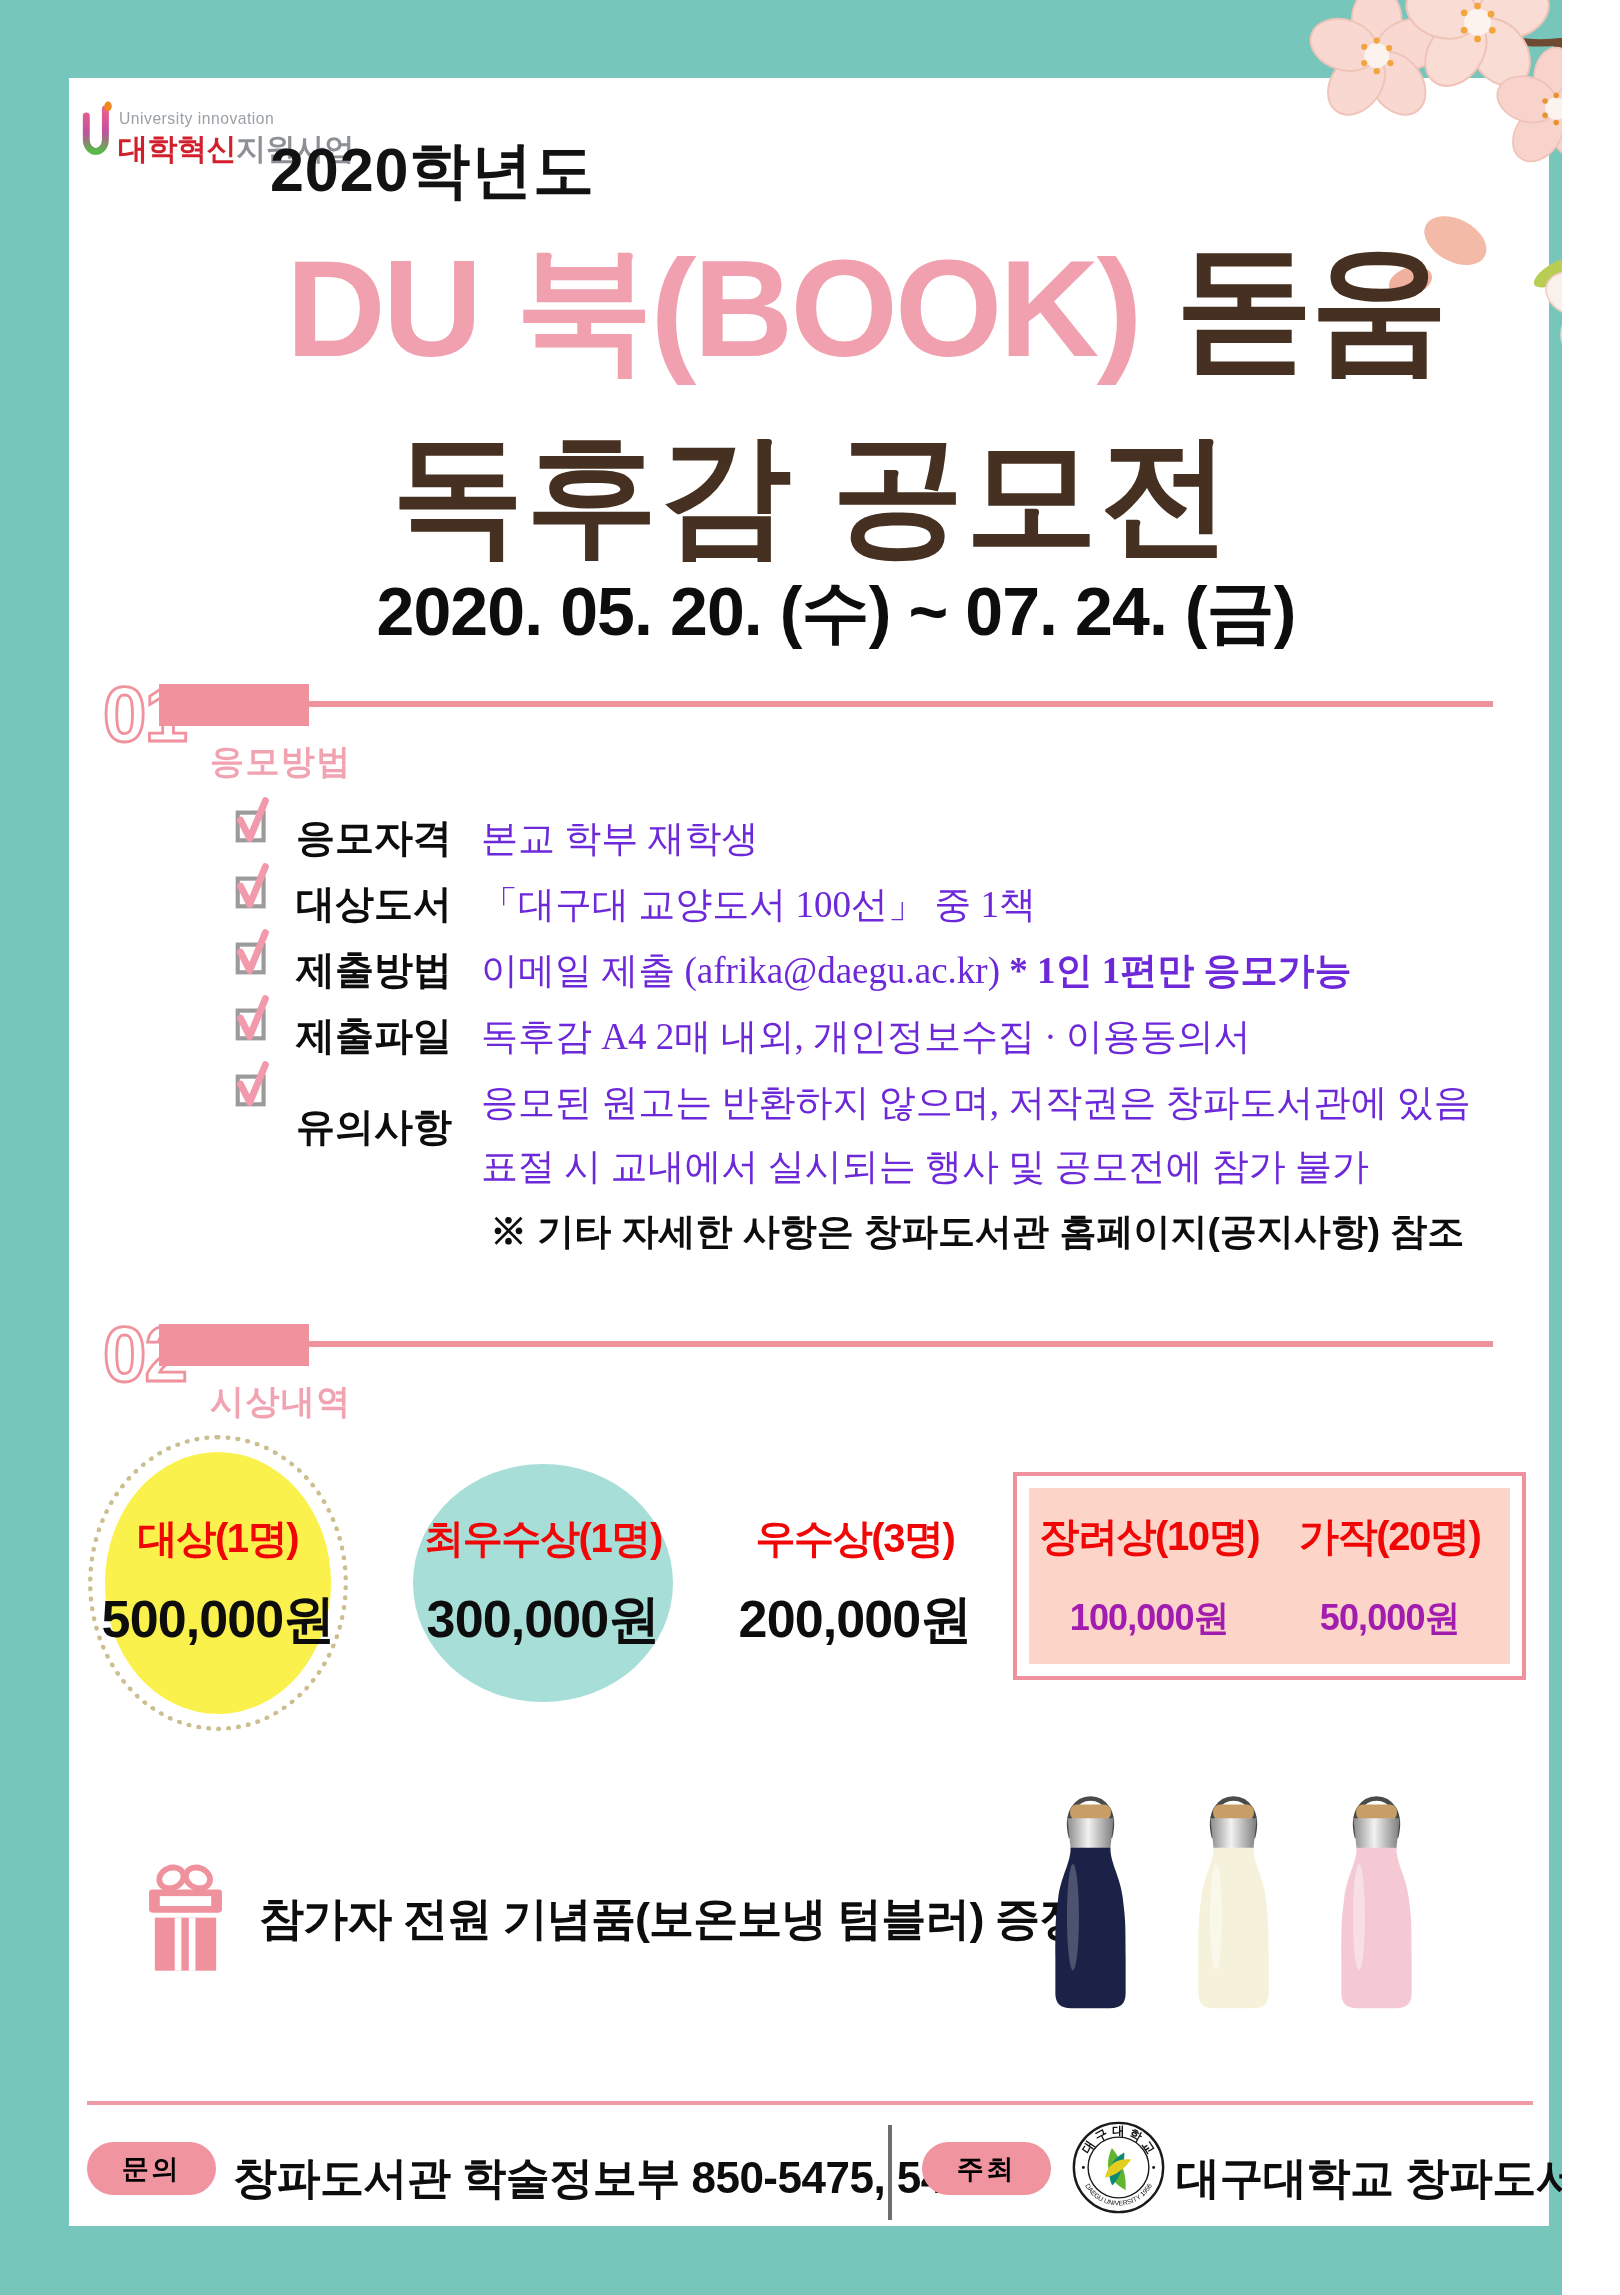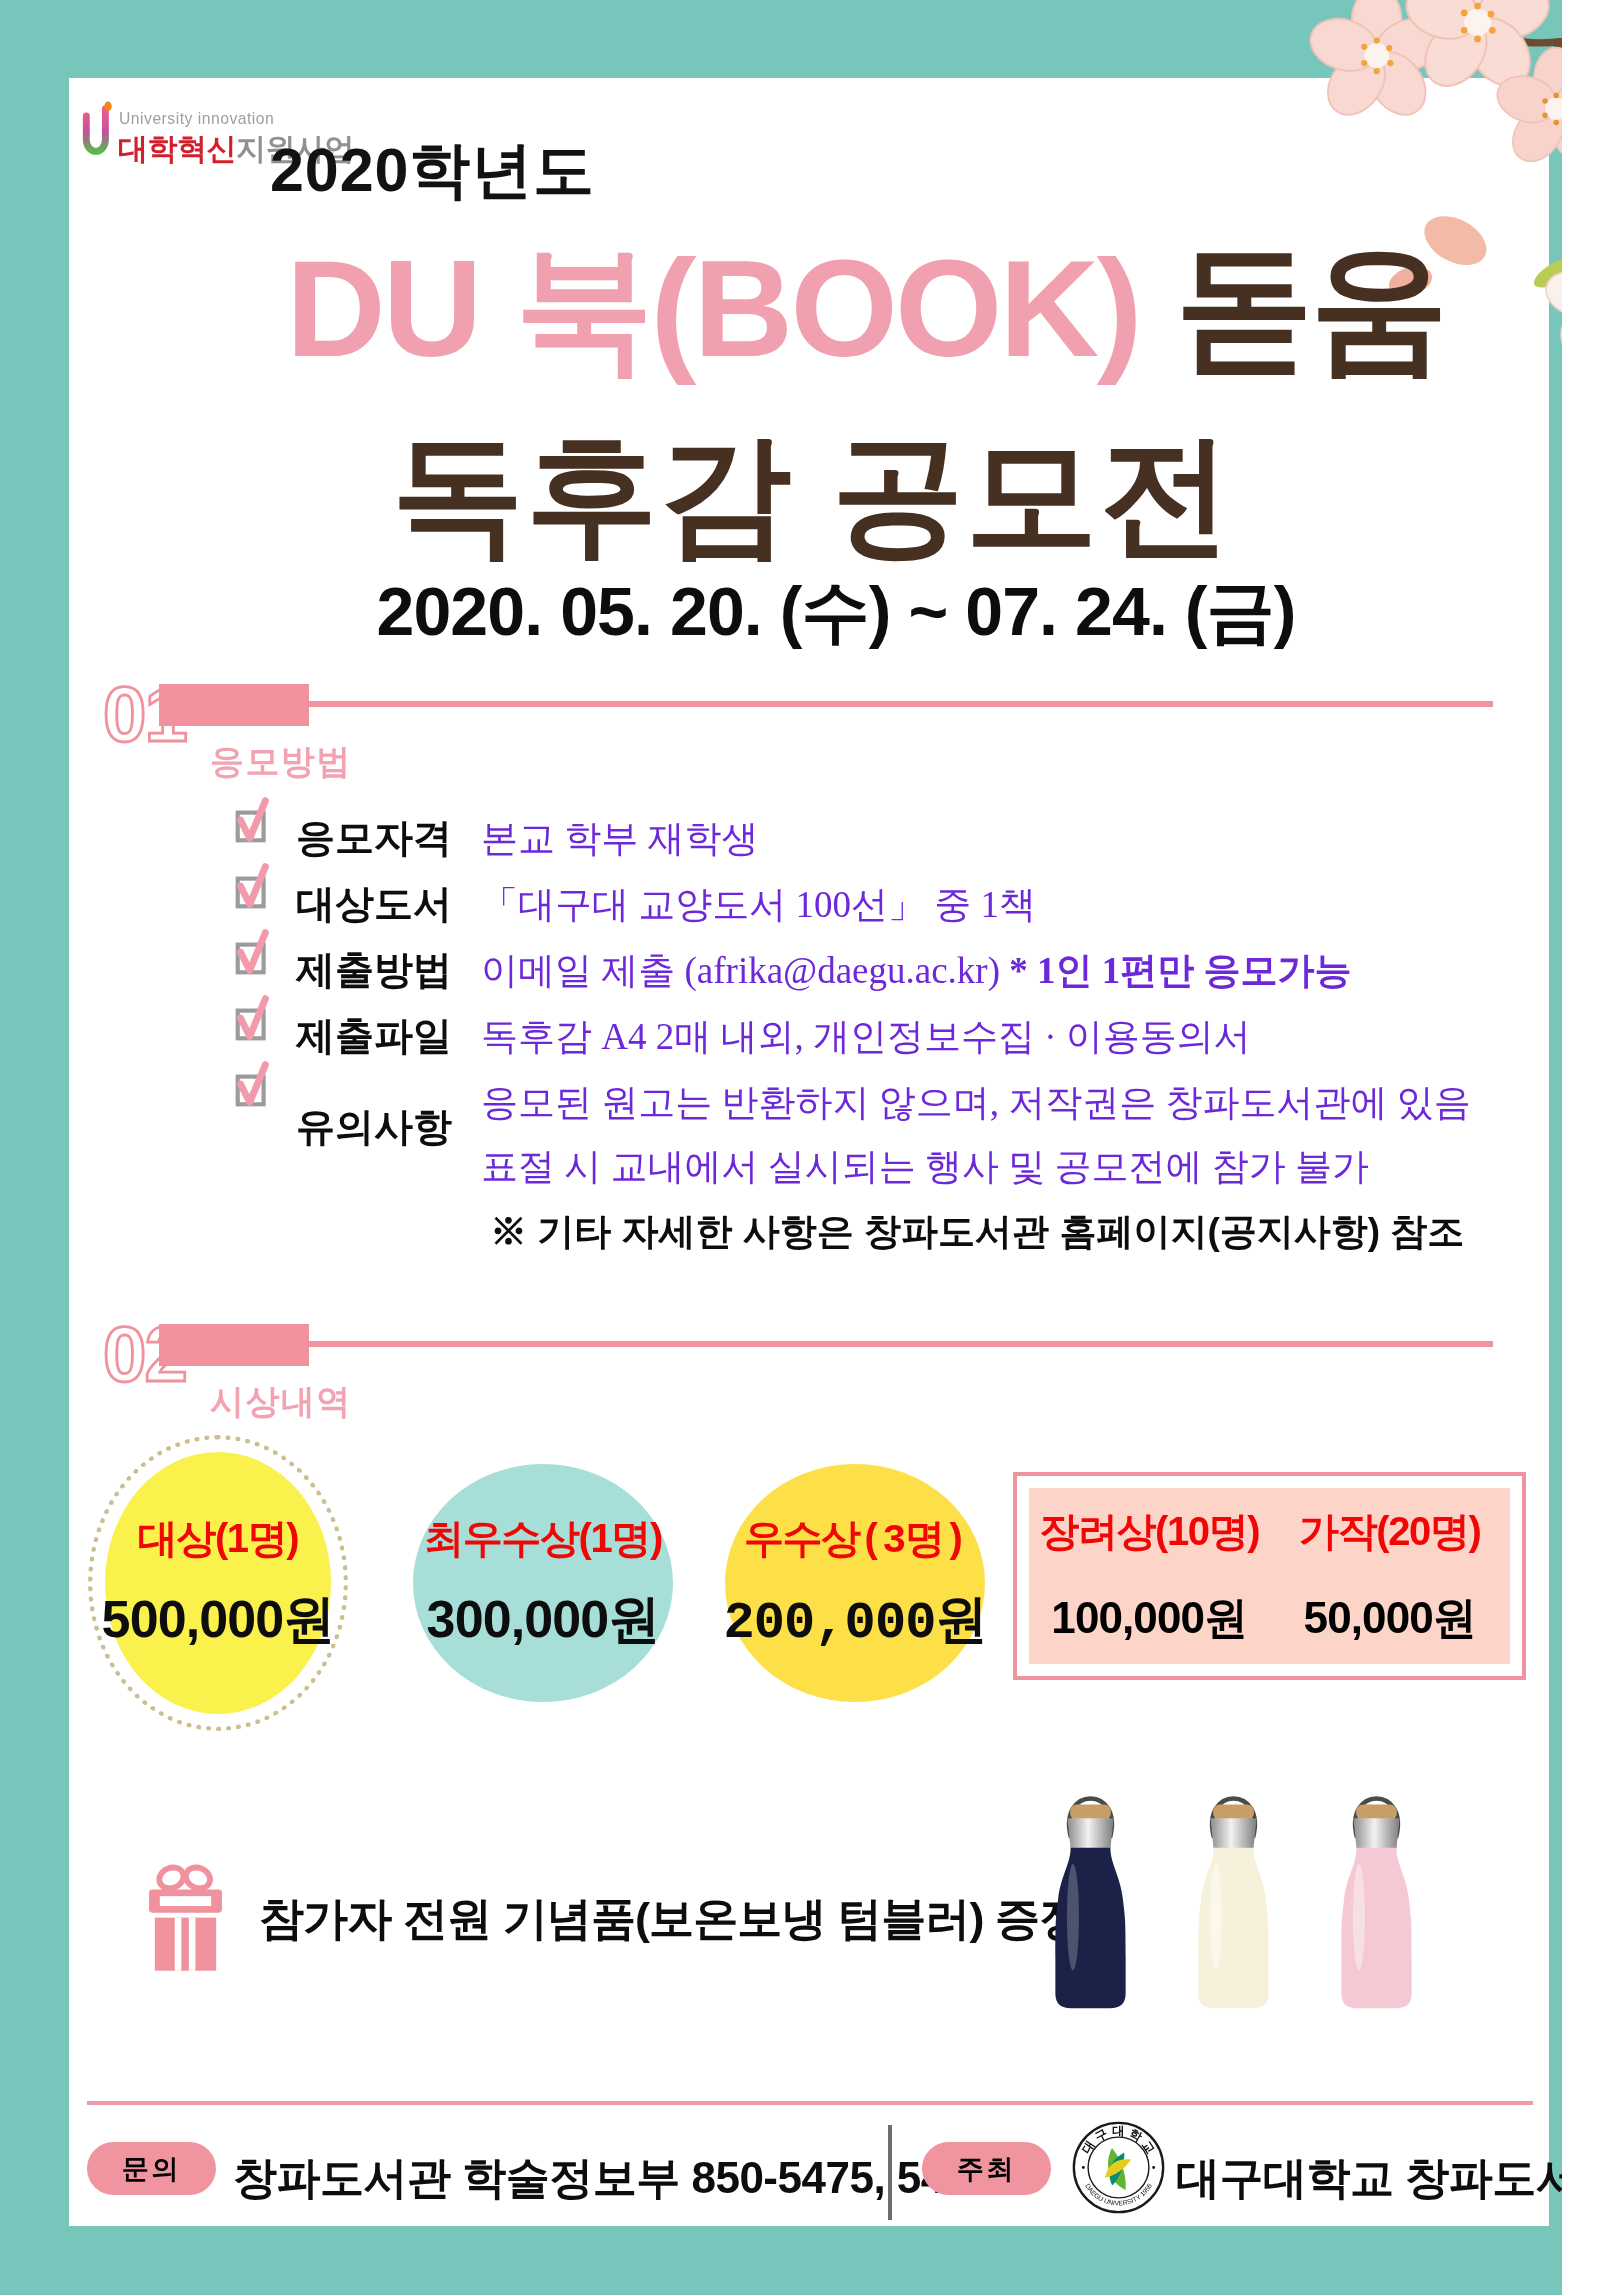--- a/index.html
+++ b/index.html
@@ -35,28 +35,28 @@
   .chk-text{font-size:37px;color:#6d28d9;font-family:Liberation Serif, serif;}
   .chk-text b{font-weight:800;}
   .chk-note{font-size:37px;font-weight:700;color:#0d0d0d;}
 
   
   .ring{border:5.1px dotted #cbbf90;border-radius:50%;}
   .circ-inner{position:absolute;inset:12px;border-radius:50%;display:flex;flex-direction:column;align-items:center;justify-content:center;gap:19.4px;}
   .circ{border-radius:50%;display:flex;flex-direction:column;align-items:center;justify-content:center;gap:19.4px;}
   .c-yellow{background:#fbf14c;}
   .c-teal{background:#a7ded7;}
-  .c-cream{background:#fde047;font-family:Liberation Mono, monospace;}
+  .c-cream{background:#ffffff;}
   .c-title{font-size:40px;font-weight:800;color:#f10606;letter-spacing:-1.4px;}
   .c-amount{font-size:52px;font-weight:800;color:#0d0d0d;letter-spacing:-0.9px;}
   .award-box{left:1013px;top:1472px;width:505px;height:200px;border:4.6px solid #f0919e;background:#ffffff;}
   .award-fill{position:absolute;inset:12px;background:#fcd4c8;display:flex;}
   .award-col{flex:1;display:flex;flex-direction:column;align-items:center;justify-content:center;gap:30px;}
   .b-title{font-size:40px;font-weight:800;color:#f10606;letter-spacing:-1.4px;}
-  .b-amount{font-size:44px;font-weight:800;color:#000000;letter-spacing:-0.9px;}
+  .b-amount{font-size:36px;font-weight:800;color:#a21caf;letter-spacing:-0.9px;}
 
   
   .gift-text{left:259px;top:1889px;font-size:45px;font-weight:800;color:#0d0d0d;letter-spacing:-0.9px;}
   .tumbler-caption{left:1012px;top:2045px;width:444px;text-align:center;font-size:43px;font-weight:600;color:#141414;}
   .hr-pink{left:87px;top:2101px;width:1446px;height:4.2px;background:#f09aa8;}
 
   
   .badge{width:129px;height:53px;border-radius:27px;background:#f0949f;color:#000000;
          font-size:27px;font-weight:800;display:flex;align-items:center;justify-content:center;letter-spacing:2.8px;}
   .foot-text{font-size:44px;font-weight:800;color:#0d0d0d;letter-spacing:-0.5px;}

